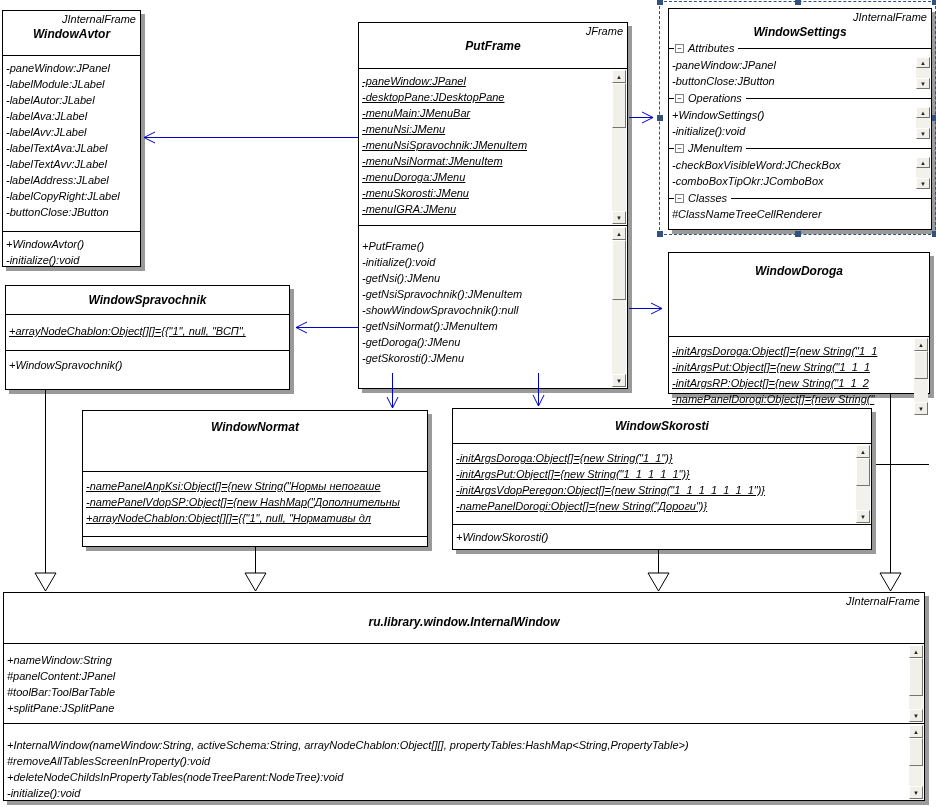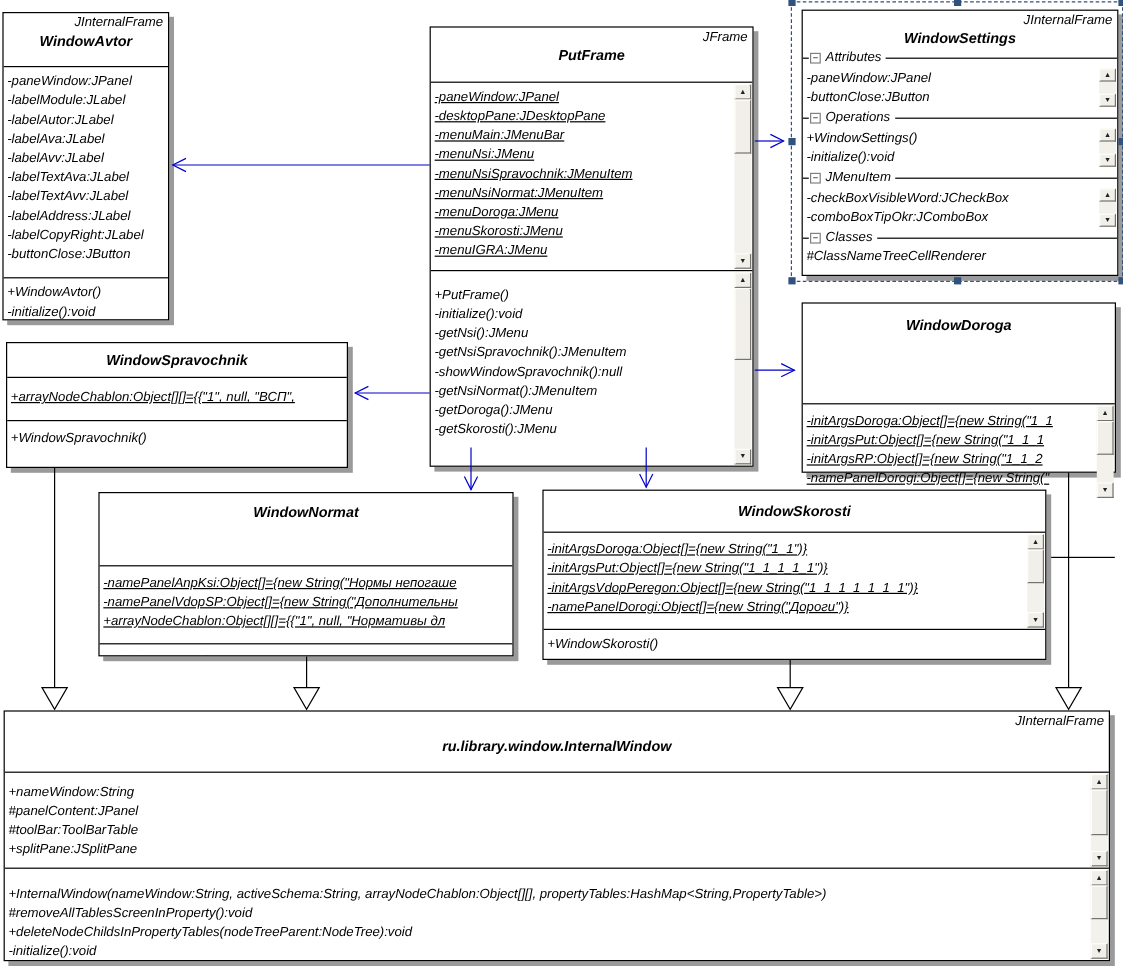--- a/index.html
+++ b/index.html
@@ -263,21 +263,21 @@
     </div>
   </div>
 
   <div class="cls" style="left:82px; top:410px; width:346px; height:137px;">
     <div class="hdr hdr-center" style="height:32px;">
       <div class="title">WindowNormat</div>
     </div>
     <div class="sec" style="height:65px;margin-top:28px;">
       <div class="mlist ul" style="padding-top:6px;">
           <div class="member">-namePanelAnpKsi:Object[]={new String("Нормы непогаше</div>
-          <div class="member">-namePanelVdopSP:Object[]={new String("Дополнительны</div>
+          <div class="member">-namePanelVdopSP:Object[]={new HashMap("Дополнительны</div>
           <div class="member">+arrayNodeChablon:Object[][]={{"1", null, "Нормативы дл</div>
         </div>
     </div>
     <div class="sec grow">
       <div class="mlist" style="padding-top:6px;">
           <div class="member">+WindowNormat()</div>
         </div>
     </div>
   </div>
 

